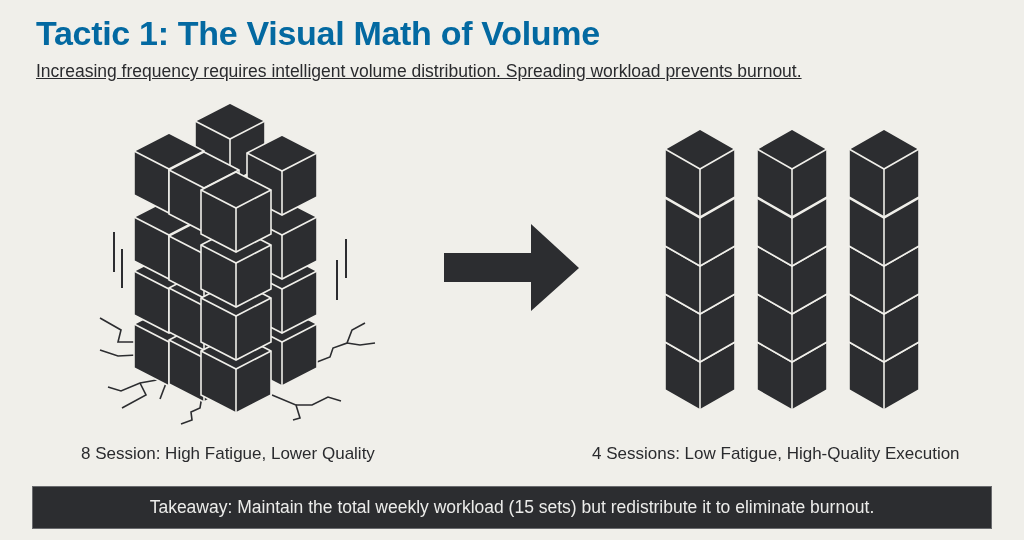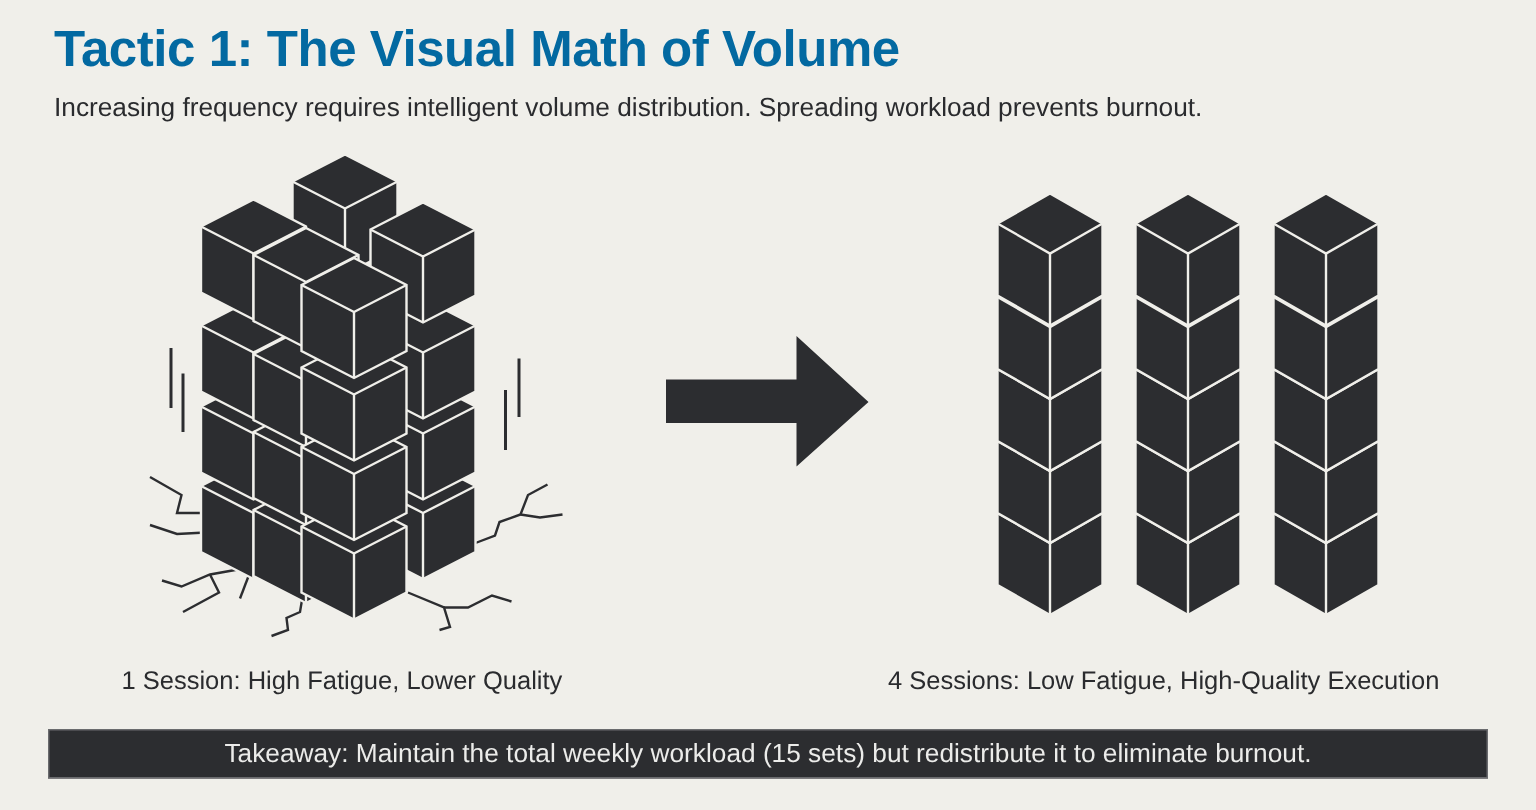--- a/index.html
+++ b/index.html
@@ -10,29 +10,29 @@
     color: #2b2c2f;
     position: relative;
   }
   .title {
     position: absolute; left: 36px; top: 14px;
     font-size: 34px; font-weight: 700; letter-spacing: -0.3px;
     color: #0369a1; margin: 0;
   }
   .subtitle {
     position: absolute; left: 36px; top: 61px;
-    font-size: 17.5px; color: #2a2b2e; margin: 0;
+    font-size: 17.5px; color: #2a2b2e; margin: 0; text-decoration: underline;
   }
   .caption {
     position: absolute; top: 444px; font-size: 17px; color: #2a2b2e;
   }
   .caption.left { left: 81px; }
   .caption.right { left: 592px; }
   .banner {
-    position: absolute; left: 32px; top: 486px; width: 960px; height: 33px;
+    position: absolute; left: 32px; top: 486px; width: 960px; height: 43px;
     background: #2c2d30; border: 1px solid #6a6b6e; box-sizing: border-box;
     display: flex; align-items: center; justify-content: center;
   }
   .banner span { color: #ececea; font-size: 17.5px; }
   svg.art { position: absolute; left: 0; top: 0; }
 </style>
 </head>
 <body>
 
 <h1 class="title">Tactic 1: The Visual Math of Volume</h1>
@@ -123,18 +123,18 @@
     <g>
       <use href="#cubeR" x="849" y="322"></use>
       <use href="#cubeR" x="849" y="274"></use>
       <use href="#cubeR" x="849" y="226"></use>
       <use href="#cubeR" x="849" y="178"></use>
       <use href="#cubeR" x="849" y="129"></use>
     </g>
   </g>
 </svg>
 
-<div class="caption left">1 Session: High Fatigue, Lower Quality</div>
+<div class="caption left">8 Session: High Fatigue, Lower Quality</div>
 <div class="caption right">4 Sessions: Low Fatigue, High-Quality Execution</div>
 
 <div class="banner">
   <span>Takeaway: Maintain the total weekly workload (15 sets) but redistribute it to eliminate burnout.</span>
 </div>
 
 </body></html>

